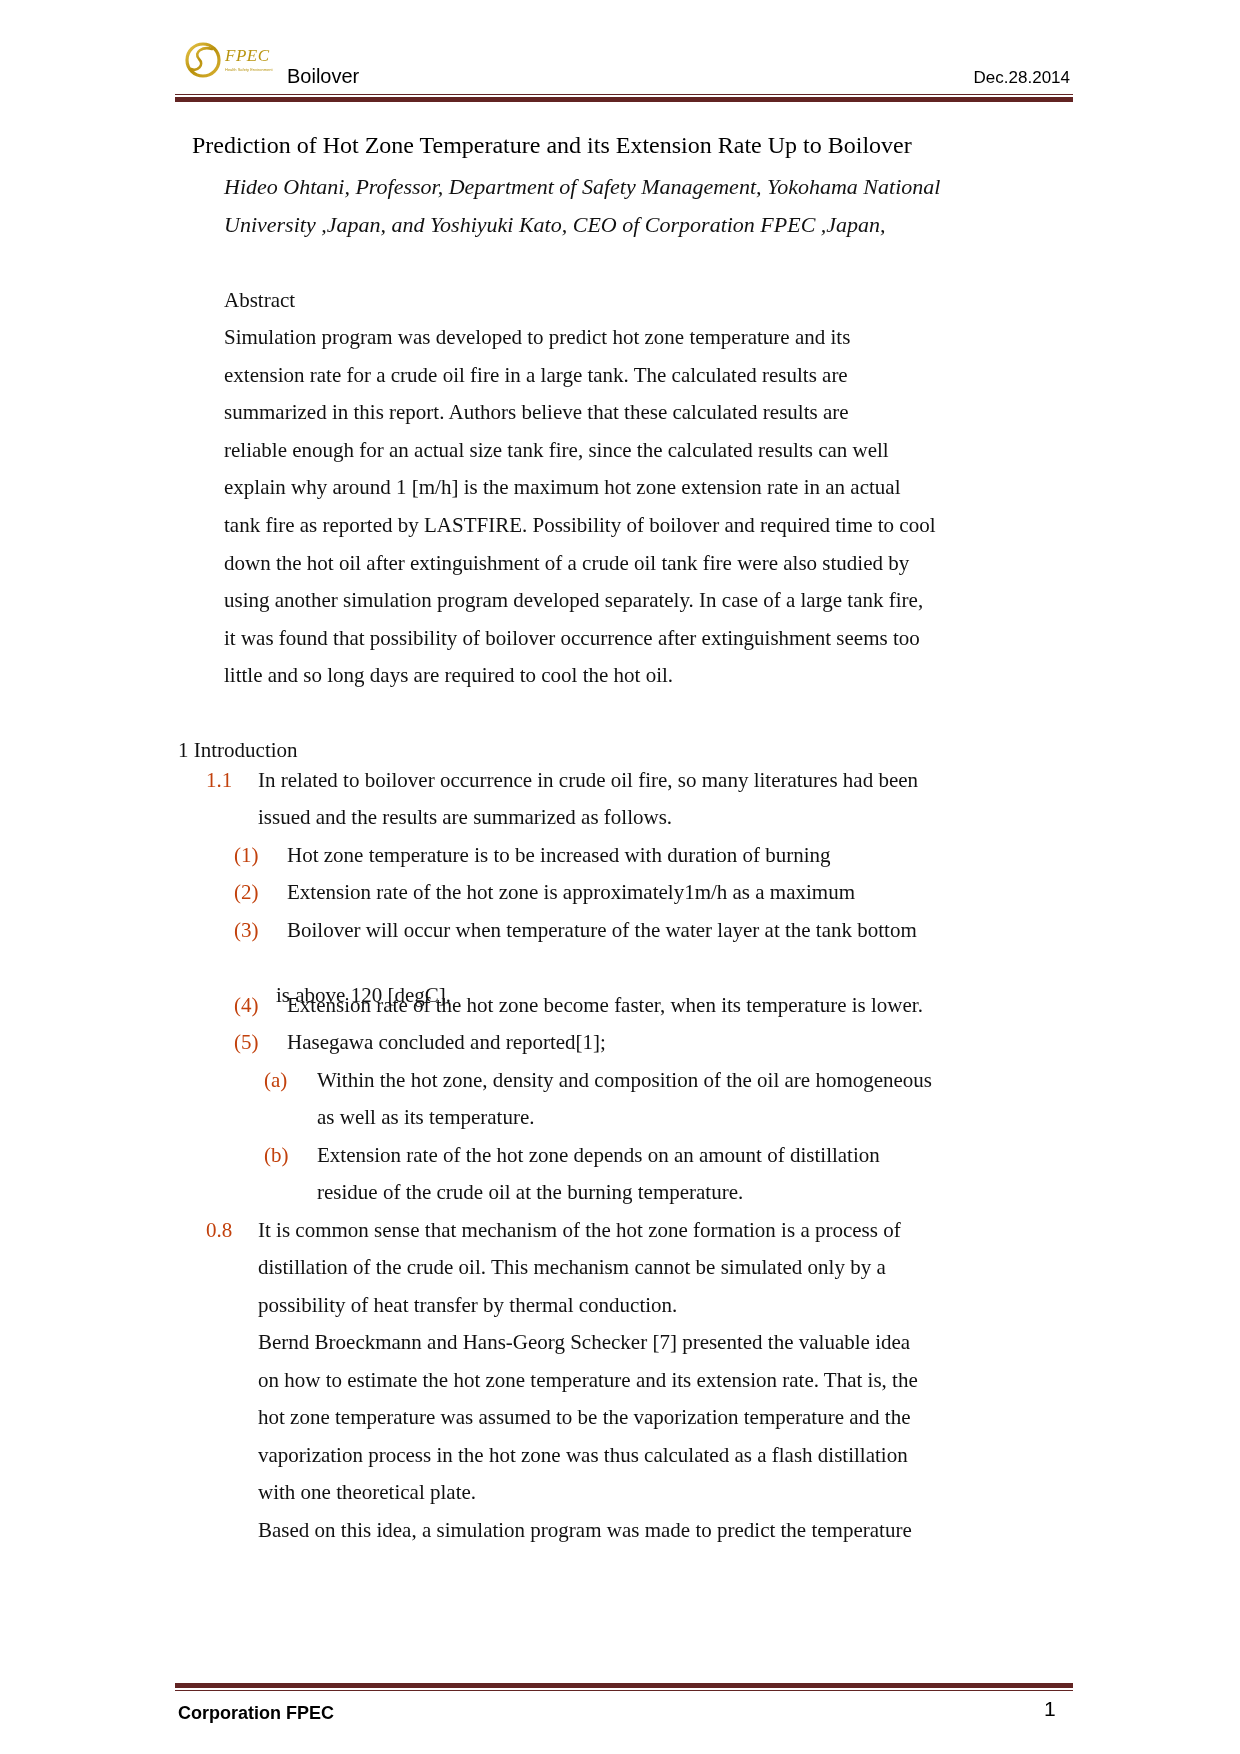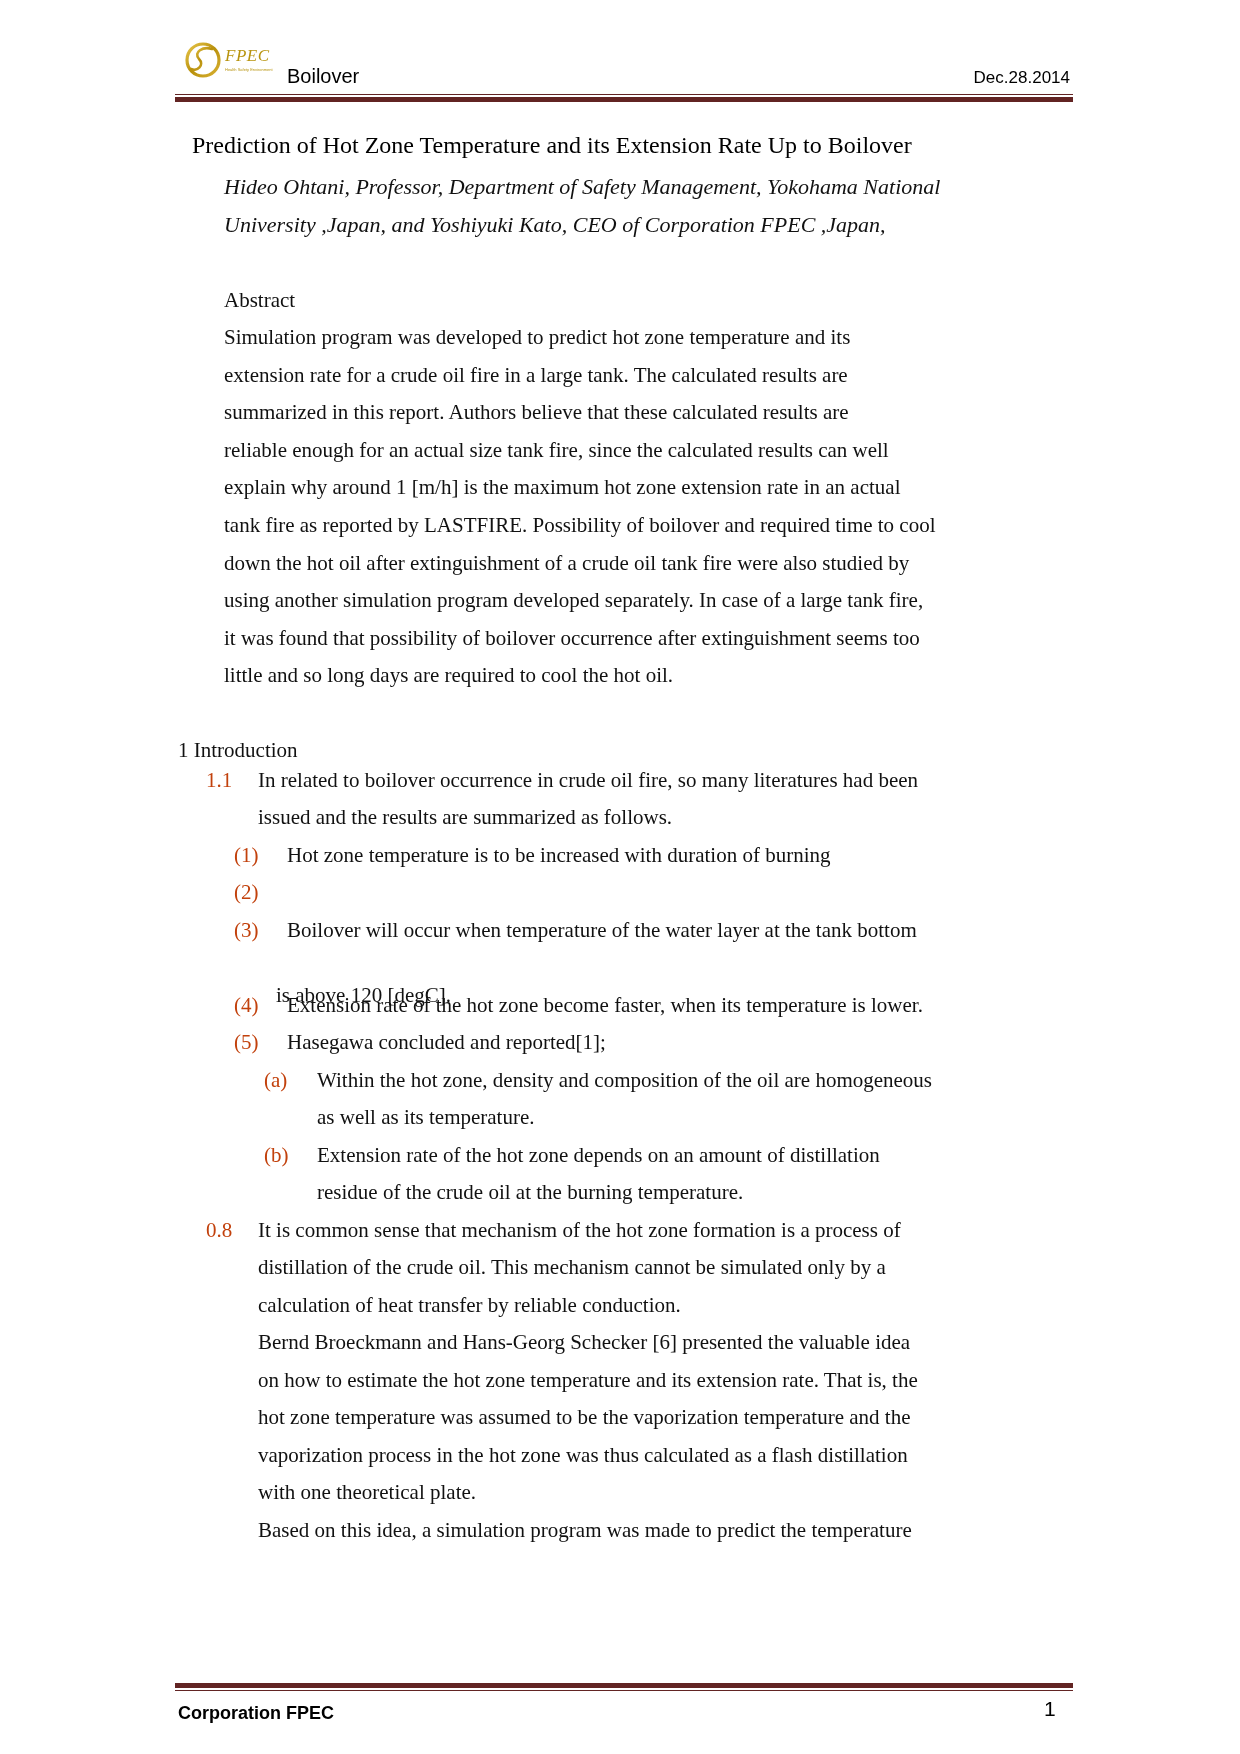--- a/index.html
+++ b/index.html
@@ -85,20 +85,21 @@
   <div class="text sec1-heading">1  Introduction</div>
 
   <span class="num" style="left:206px; top:768px;">1.1</span>
   <span class="line" style="left:258px; top:768px;">In related to boilover occurrence in crude oil fire, so many literatures had been</span>
   <span class="line" style="left:258px; top:805px;">issued and the results are summarized as follows.</span>
 
   <span class="num" style="left:234px; top:843px;">(1)</span>
   <span class="line" style="left:287px; top:843px;">Hot zone temperature is to be increased with duration of burning</span>
 
   <span class="num" style="left:234px; top:880px;">(2)</span>
+  <span class="line" style="left:287px; top:880px;">Extension rate of the hot zone is approximately1m/h as a maximum</span>
 
   <span class="num" style="left:234px; top:918px;">(3)</span>
   <span class="line" style="left:287px; top:918px;">Boilover will occur when temperature of the water layer at the tank bottom</span>
   <span class="line" style="left:276px; top:955px;margin-top:28px;">is above 120 [degC].</span>
 
   <span class="num" style="left:234px; top:993px;">(4)</span>
   <span class="line" style="left:287px; top:993px;">Extension rate of the hot zone become faster, when its temperature is lower.</span>
 
   <span class="num" style="left:234px; top:1030px;">(5)</span>
   <span class="line" style="left:287px; top:1030px;">Hasegawa concluded and reported[1];</span>
@@ -107,22 +108,22 @@
   <span class="line" style="left:317px; top:1068px;">Within the hot zone, density and composition of the oil are homogeneous</span>
   <span class="line" style="left:317px; top:1105px;">as well as its temperature.</span>
 
   <span class="num" style="left:264px; top:1143px;">(b)</span>
   <span class="line" style="left:317px; top:1143px;">Extension rate of the hot zone depends on an amount of distillation</span>
   <span class="line" style="left:317px; top:1180px;">residue of the crude oil at the burning temperature.</span>
 
   <span class="num" style="left:206px; top:1218px;">0.8</span>
   <span class="line" style="left:258px; top:1218px;">It is common sense that mechanism of the hot zone formation is a process of</span>
   <span class="line" style="left:258px; top:1255px;">distillation of the crude oil. This mechanism cannot be simulated only by a</span>
-  <span class="line" style="left:258px; top:1293px;">calculation of heat transfer by reliable conduction.</span>
-  <span class="line" style="left:258px; top:1330px;">Bernd Broeckmann and Hans-Georg Schecker [6] presented the valuable idea</span>
+  <span class="line" style="left:258px; top:1293px;">possibility of heat transfer by thermal conduction.</span>
+  <span class="line" style="left:258px; top:1330px;">Bernd Broeckmann and Hans-Georg Schecker [7] presented the valuable idea</span>
   <span class="line" style="left:258px; top:1368px;">on how to estimate the hot zone temperature and its extension rate. That is, the</span>
   <span class="line" style="left:258px; top:1405px;">hot zone temperature was assumed to be the vaporization temperature and the</span>
   <span class="line" style="left:258px; top:1443px;">vaporization process in the hot zone was thus calculated as a flash distillation</span>
   <span class="line" style="left:258px; top:1480px;">with one theoretical plate.</span>
   <span class="line" style="left:258px; top:1518px;">Based on this idea, a simulation program was made to predict the temperature</span>
 
   <div class="rule-bot-thick"></div>
   <div class="rule-bot-thin"></div>
   <span class="footer-left">Corporation FPEC</span>
   <span class="footer-right">1</span>

